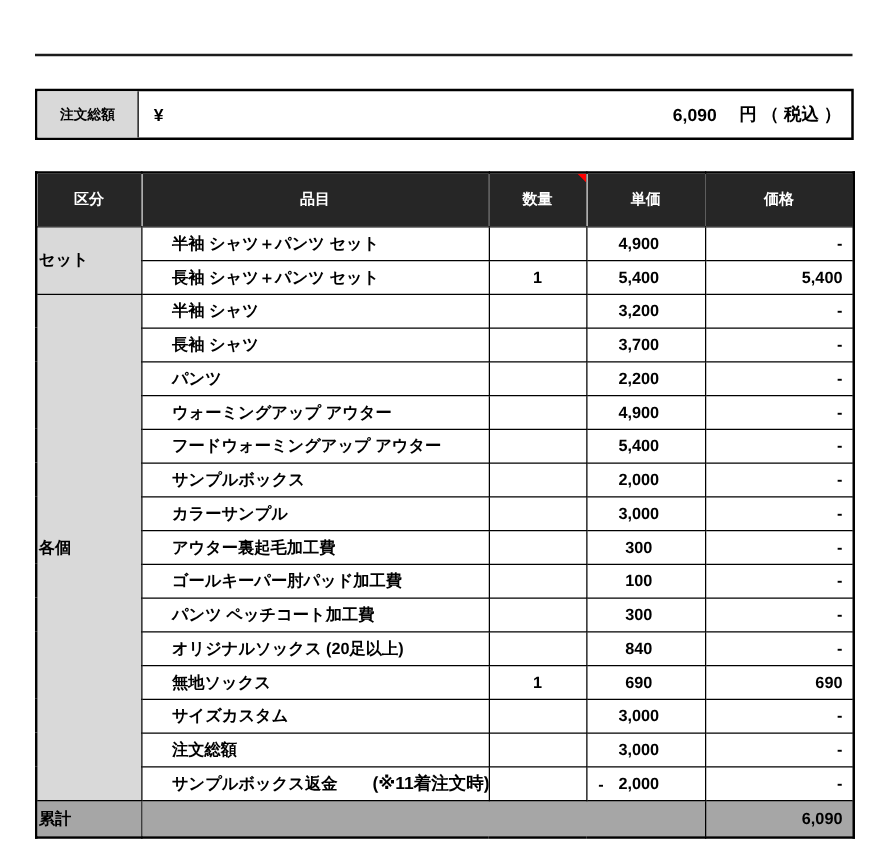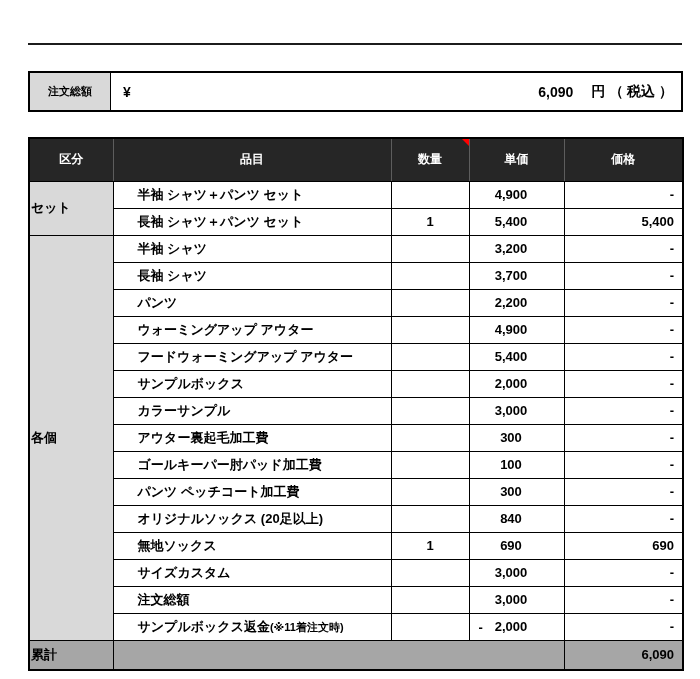--- a/index.html
+++ b/index.html
@@ -64,21 +64,21 @@
     border-top:1px solid var(--border);border-bottom:1px solid var(--border);
     position:relative;
   }
   table.quote thead th:first-child{border-left:1px solid var(--border);}
   table.quote thead th:last-child{border-right:1px solid var(--border);}
   table.quote td{height:27px;font-size:13px;vertical-align:middle;}
   td.cat{
     background:var(--category-bg);text-align:left;font-size:13px;
   }
   td.item{text-align:left;padding-left:24px;}
-  td.item .note{font-size:11px;}
+  td.item .note{font-size:14px;margin-left:28px;}
   td.qty{text-align:center;}
   td.unit{text-align:center;padding-right:12px;position:relative;margin-left:43px;}
   td.unit .minus{position:absolute;left:9px;top:0;line-height:27px;}
   td.price{text-align:right;padding-right:8px;}
   tr.total-row td{background:var(--total-bg);height:30px;}
   tr.total-row td.cat{background:var(--total-bg);}
 
   
   .comment-marker{
     position:absolute;top:0;right:0;width:0;height:0;

